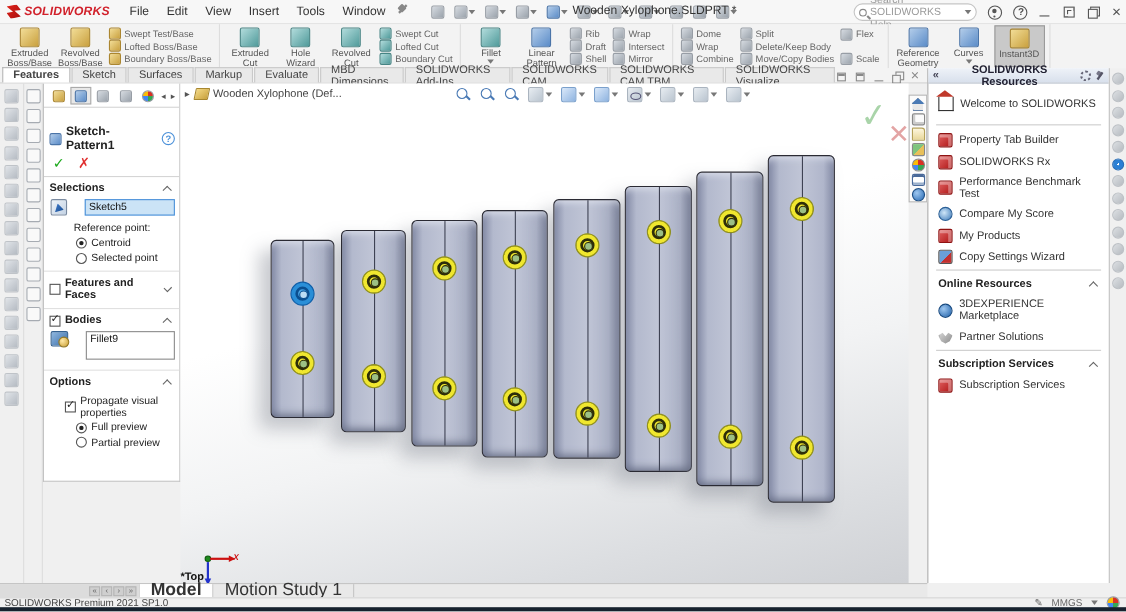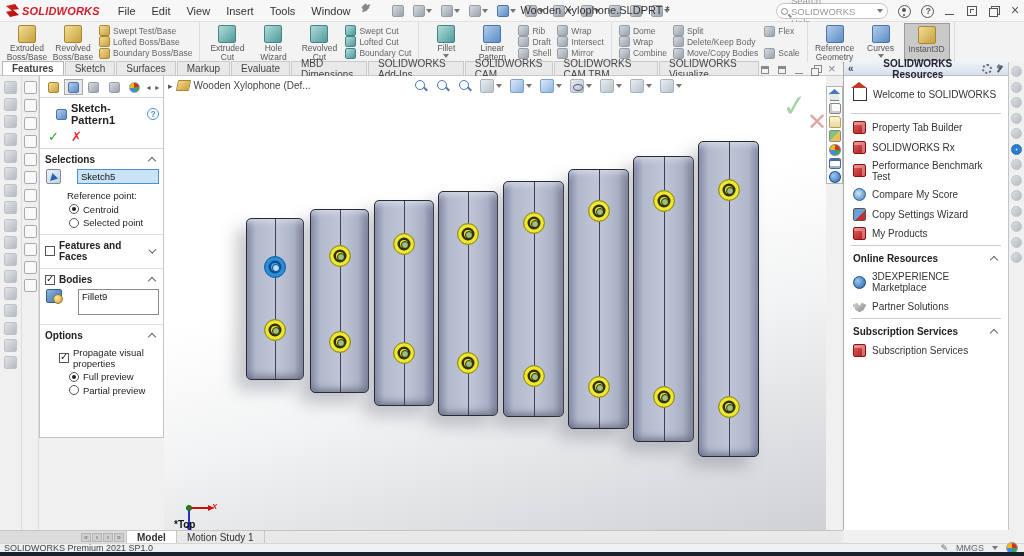--- a/index.html
+++ b/index.html
@@ -67,21 +67,21 @@
   #lstrip2{position:absolute;left:22px;top:0;width:17px;height:454px;border-right:1px solid #ddd;display:flex;flex-direction:column;align-items:center;padding-top:5px;gap:5px;}
   .strip-ic{width:13px;height:13px;border-radius:2px;background:linear-gradient(135deg,#dfe3e8,#aab1ba);border:1px solid #b7bcc2;opacity:.85;}
   .strip-ic.outline{background:#fbfbfb;border:1px solid #9aa0a8;}
 
   
   #pm{position:absolute;left:39px;top:0;width:125px;height:362px;background:#fff;border:1px solid #c3c3c3;border-top:none;}
   #pm-tabs{display:flex;align-items:center;gap:1px;padding:3px 2px 2px 4px;border-bottom:1px solid #d5d5d5;}
   .pmtab{width:20px;height:16px;display:flex;align-items:center;justify-content:center;border:1px solid transparent;}
   .pmtab.active{background:#e8e8e8;border-color:#aaa;}
   .pm-arrow{font-size:8px;color:#555;width:8px;text-align:center;}
-  #pm-title{display:flex;align-items:center;gap:4px;padding:4px 4px 2px 16px;}
+  #pm-title{display:flex;align-items:center;gap:4px;padding:4px 4px 2px 5px;margin-top:12px;}
   #pm-title .t{font-weight:bold;font-size:11px;color:#222;flex:1;}
   .helpc{width:12px;height:12px;border:1.5px solid #4a90d9;border-radius:50%;color:#4a90d9;font-size:8.5px;font-weight:bold;text-align:center;line-height:10px;}
   #pm-confirm{display:flex;gap:12px;padding:2px 6px 5px 8px;border-bottom:1px solid #d5d5d5;}
   .okx{font-size:13px;font-weight:bold;line-height:13px;}
   .ok{color:#1faa1f;} .nx{color:#e03030;}
   .pm-sec{border-bottom:1px solid #e0e0e0;padding:3px 4px 6px 5px;}
   .sec-head{display:flex;align-items:center;gap:4px;font-weight:bold;font-size:10px;color:#222;padding:2px 2px 3px 0;}
   .sec-head .sp{flex:1;}
   .chev{width:6px;height:6px;border-right:1.5px solid #666;border-bottom:1.5px solid #666;display:inline-block;margin-right:2px;}
   .chev.up{transform:rotate(-135deg);margin-top:3px;}
@@ -125,21 +125,21 @@
   .pt.blue:after{content:"";position:absolute;left:7px;top:7px;width:6px;height:6px;border-radius:50%;background:#bcdcf4;border:1px solid #0b4f90;}
   #triad{position:absolute;left:16px;top:424px;width:50px;height:40px;}
   #triad .origin{position:absolute;left:6px;top:5px;width:6px;height:6px;border-radius:50%;background:#1e8a1e;border:1px solid #0f5a0f;}
   #triad .ax-x{position:absolute;left:11px;top:7px;width:18px;height:2px;background:#cc1111;}
   #triad .ax-x:after{content:"";position:absolute;right:-5px;top:-2.5px;border-left:6px solid #cc1111;border-top:3.5px solid transparent;border-bottom:3.5px solid transparent;}
   #triad .ax-z{position:absolute;left:8px;top:11px;width:2px;height:16px;background:#2233cc;}
   #triad .ax-z:after{content:"";position:absolute;left:-2.5px;bottom:-5px;border-top:6px solid #2233cc;border-left:3.5px solid transparent;border-right:3.5px solid transparent;}
   .axl{position:absolute;font-size:7.5px;font-style:italic;font-weight:bold;}
   .axl.x{left:32px;top:2px;color:#cc1111;}
   .axl.z{left:4px;top:28px;color:#2233cc;}
-  #orient-label{position:absolute;left:10px;top:443px;font-weight:bold;color:#111;font-size:10px;}
+  #orient-label{position:absolute;left:0;top:443px;font-weight:bold;color:#111;font-size:10px;}
 
   
   #tp-strip{position:absolute;left:826px;top:10px;width:17px;height:98px;background:#fbfbfb;border:1px solid #b5b5b5;display:flex;flex-direction:column;align-items:center;padding-top:2px;gap:2px;z-index:5;}
   .tp-ic{width:12px;height:12px;border-radius:2px;position:relative;}
   .tp-ic.home{background:linear-gradient(180deg,#4a7ab5 45%,#e8e8e8 45%);border:1px solid #3a5f8f;clip-path:polygon(50% 0,100% 45%,88% 45%,88% 100%,12% 100%,12% 45%,0 45%);}
   .tp-ic.library{background:#fbfbfb;border:1px solid #888;box-shadow:inset 2px -2px 0 #ccc;}
   .tp-ic.folder{background:linear-gradient(180deg,#fdf6dd,#e8d79a);border:1px solid #b5a25a;border-radius:1px 3px 1px 1px;}
   .tp-ic.palette{background:linear-gradient(135deg,#7ec47e 50%,#e8c05a 50%);border:1px solid #888;}
   .tp-ic.wheel{background:conic-gradient(#d93025 0 25%,#34a853 25% 50%,#4285f4 50% 75%,#fbbc05 75% 100%);border-radius:50%;border:1px solid #888;}
   .tp-ic.props{background:#fff;border:1px solid #4a6a9a;box-shadow:inset 0 2px 0 #4a6a9a,inset 0 -2px 0 #9ab0cc;}
@@ -167,21 +167,21 @@
   .tpi.globe{background:radial-gradient(circle at 35% 35%,#9ec7f0,#1d5fa8);border-radius:50%;border:1px solid #17497f;}
   .tpi.hands{background:linear-gradient(135deg,#d8d8d8,#909090);border:1px solid #777;clip-path:polygon(0 40%,30% 20%,50% 45%,70% 20%,100% 40%,80% 80%,50% 95%,20% 80%);}
   #rstrip{position:absolute;left:1008px;top:-14px;width:16px;height:468px;background:#f0f0f0;border-left:1px solid #c5c5c5;display:flex;flex-direction:column;align-items:center;padding-top:4px;gap:4.5px;}
   .rs-ic{width:11px;height:11px;border-radius:50%;background:linear-gradient(135deg,#d8dce0,#a8aeb5);border:1px solid #b0b5bb;opacity:.8;}
   .rs-ic.bluex{background:radial-gradient(circle,#fff 15%,transparent 16%),conic-gradient(#2a7fd4 0 360deg);border-color:#2a6db5;opacity:1;}
 
   
   #doctabs{position:absolute;left:0;top:530px;width:843px;height:13px;background:#e9e9e9;border-top:1px solid #c5c5c5;display:flex;align-items:stretch;}
   .dt-scroll{width:126px;background:#dcdcdc;display:flex;align-items:center;justify-content:flex-end;gap:1px;padding-right:2px;}
   .dt-btn{width:10px;height:9px;background:#cfcfcf;border:1px solid #b5b5b5;font-size:7px;color:#666;text-align:center;line-height:8px;}
-  .dtab{padding:0 10px;font-size:10px;display:flex;align-items:center;border-right:1px solid #c5c5c5;color:#333;}
+  .dtab{padding:0 10px;font-size:16px;display:flex;align-items:center;border-right:1px solid #c5c5c5;color:#333;}
   .dtab.active{background:#fff;font-weight:bold;border-left:1px solid #c5c5c5;}
   #statusbar{position:absolute;left:0;top:543px;width:1024px;height:9px;background:#f0f0f0;border-top:1px solid #d5d5d5;display:flex;align-items:center;font-size:9px;color:#444;}
   #statusbar .left{padding-left:4px;}
   #statusbar .right{margin-left:auto;display:flex;align-items:center;gap:8px;padding-right:6px;}
   .pencil{font-size:9px;color:#666;}
   #bottomstrip{position:absolute;left:0;top:552px;width:1024px;height:4px;background:#17222e;}
 </style>
 </head>
 <body>
 
@@ -693,26 +693,26 @@
           </div>
           <div class="tp-item">
             <span class="tpi redbox"></span>
             <span>Performance Benchmark Test</span>
           </div>
           <div class="tp-item">
             <span class="tpi blueeye"></span>
             <span>Compare My Score</span>
           </div>
           <div class="tp-item">
+            <span class="tpi redbox"></span>
+            <span>My Products</span>
+          </div>
+          <div class="tp-item">
             <span class="tpi copyw"></span>
             <span>Copy Settings Wizard</span>
-          </div>
-          <div class="tp-item">
-            <span class="tpi redbox"></span>
-            <span>My Products</span>
           </div>
           <div class="tp-divider"></div>
           <div class="tp-sec-head">
             <span>Online Resources</span>
             <span class="sp"></span>
             <span class="chev up"></span>
           </div>
           <div class="tp-item">
             <span class="tpi globe"></span>
             <span>3DEXPERIENCE Marketplace</span>

